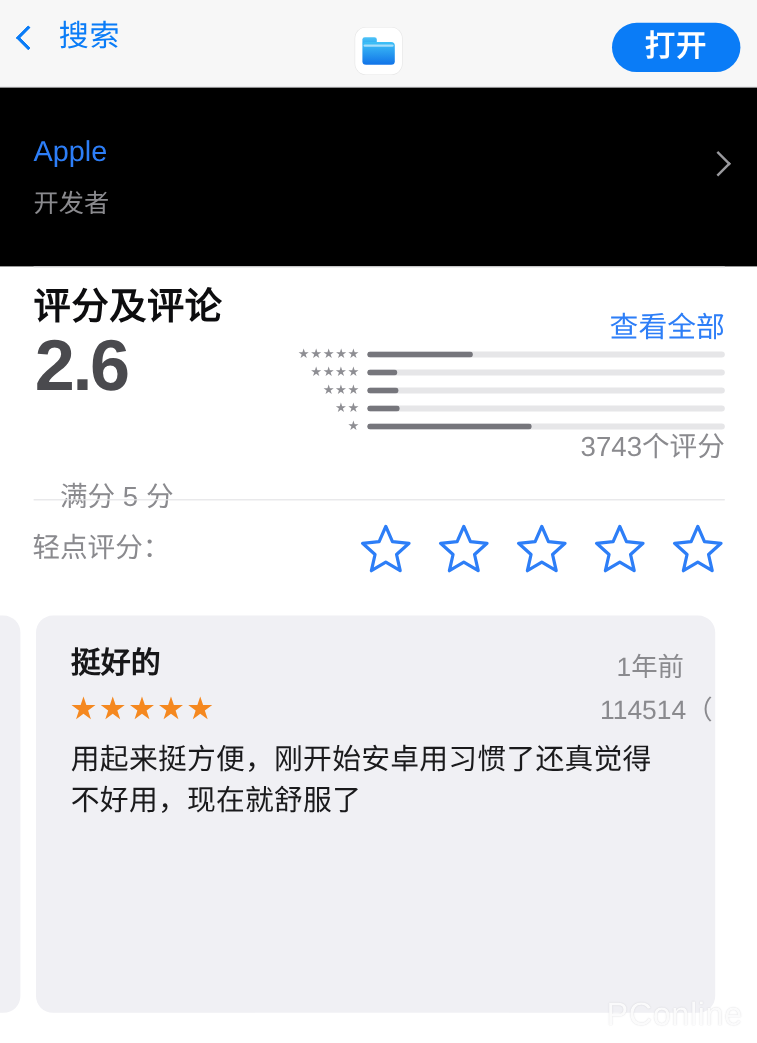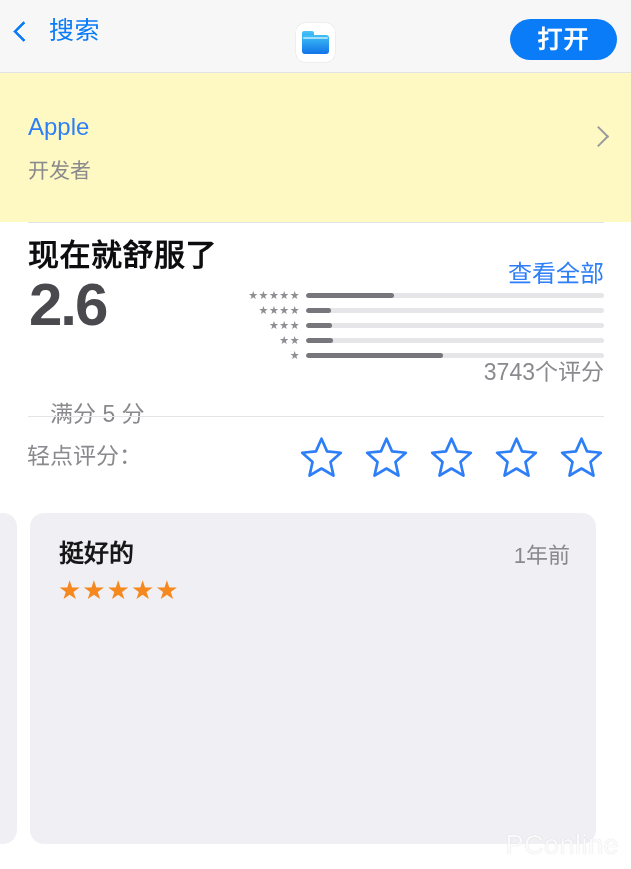--- a/index.html
+++ b/index.html
@@ -119,21 +119,21 @@
     letter-spacing: 1px;
     cursor: pointer;
     padding: 0;
     line-height: 41px;
   }
 
   
   .dev-row {
     position: relative;
     height: 149px;
-    background: #fef9c3;
+    background: #000000;
   }
   .dev-name {
     position: absolute;
     left: 28px;
     top: 41px;
     font-size: 24px;
     color: #2d7ef7;
     line-height: 1.1;
   }
   .dev-sub {
@@ -404,21 +404,21 @@
 
 <div class="dev-row">
   <div class="dev-name">Apple</div>
   <div class="dev-sub">开发者</div>
   <span class="dev-chev"></span>
 </div>
 
 <div class="divider d1"></div>
 
 <div class="ratings">
-  <div class="sec-title">现在就舒服了</div>
+  <div class="sec-title">评分及评论</div>
   <div class="see-all">查看全部</div>
 
   <div class="score-big">2.6</div>
   <div class="score-sub">满分 5 分</div>
 
   <div class="histogram" id="histogram">
       <div class="hist-row">
         <div class="hist-stars">★★★★★</div>
         <div class="hist-track">
           <div class="hist-fill" style="width: 29.5%;"></div>
@@ -476,16 +476,18 @@
     </div>
 </div>
 
 <div class="cards-area">
   <div class="card-peek"></div>
 
   <div class="card">
     <div class="card-title">挺好的</div>
     <div class="card-date">1年前</div>
     <div class="card-stars">★★★★★</div>
+    <div class="card-author">114514（</div>
+    <div class="card-body">用起来挺方便，刚开始安卓用习惯了还真觉得不好用，现在就舒服了</div>
   </div>
 
   <div class="watermark">PConline</div>
 </div>
 
 </body></html>

